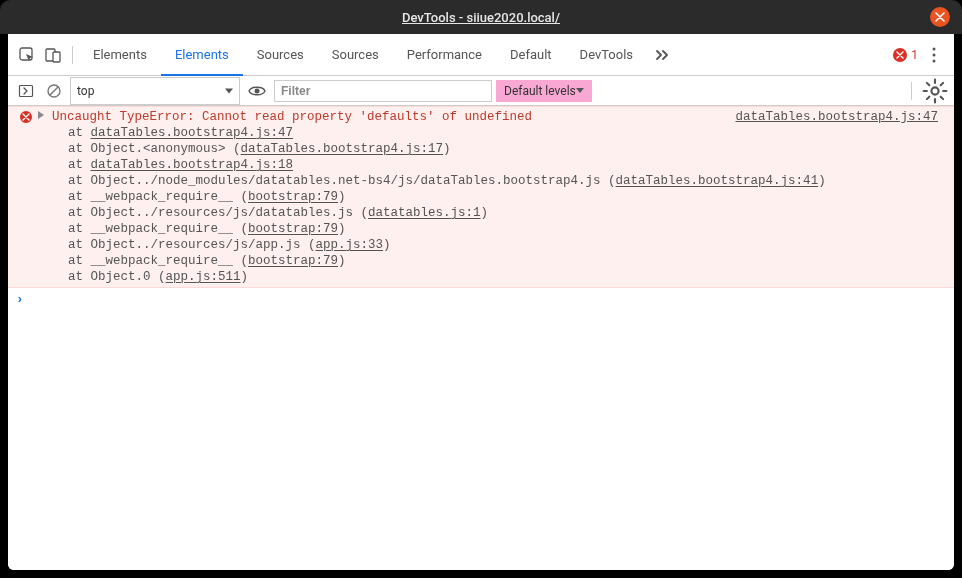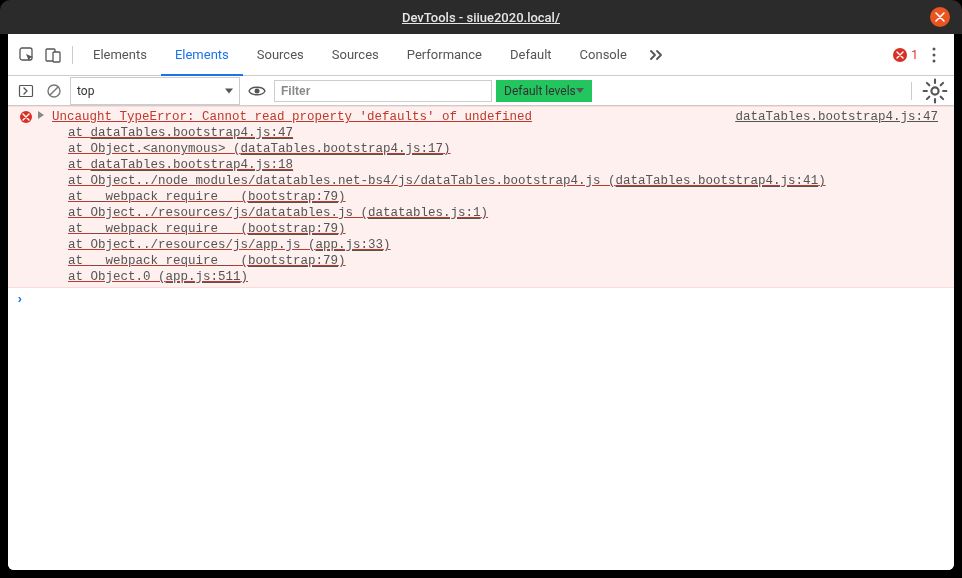--- a/index.html
+++ b/index.html
@@ -26,30 +26,30 @@
   .err-badge svg { width: 8px; height: 8px; }
   .more-icon { width: 20px; height: 30px; display:flex; align-items:center; justify-content:center; color:#555; }
 
   .filterbar { height: 30px; border-bottom: 1px solid #ccc; display: flex; align-items: center; padding: 0 6px; gap: 4px; }
   .filterbar .tool-icon { width: 24px; }
   .context-select { height: 28px; border: 1px solid #ccc; background: #fff; color: #333; font-size: 12px; padding: 0 10px 0 6px; min-width: 170px; position: relative; display:flex; align-items:center; }
   .context-select::after { content: ""; position: absolute; right: 6px; top: 50%; transform: translateY(-50%); border-left: 4px solid transparent; border-right: 4px solid transparent; border-top: 5px solid #555; }
   .eye-icon { width: 26px; display:flex; align-items:center; justify-content:center; color:#555; }
   .filter-input { height: 22px; border: 1px solid #ccc; padding: 0 6px; font-size: 12px; color: #333; width: 218px; font-weight: bold; }
   .filter-input::placeholder { color: #888; }
-  .level-select { height: 22px; background: #22c55e; color: #333; font-size: 12px; padding: 0 8px 0 8px; display:flex; align-items:center; cursor:default; }
+  .level-select { height: 22px; background: #f9a8d4; color: #333; font-size: 12px; padding: 0 8px 0 8px; display:flex; align-items:center; cursor:default; }
   .level-select .chev { border-left: 4px solid transparent; border-right: 4px solid transparent; border-top: 5px solid #555; }
   .filterbar-spacer { flex: 1; }
   .gear { width: 26px; display:flex; align-items:center; justify-content:center; color:#555; }
 
   .console-area { flex: 1; background: #fff; overflow: auto; font-family: "Menlo","Consolas","Liberation Mono",monospace; font-size: 12.5px; line-height: 16px; }
   .msg { display: flex; border-top: 1px solid #fdd9d7; border-bottom: 1px solid #fdd9d7; background: #fdf0ef; padding: 2px 6px 2px 6px; }
   .msg-gutter { width: 24px; display: flex; align-items: flex-start; padding-top: 2px; justify-content:center; }
   .msg-gutter .err-badge { width: 12px; height: 12px; }
-  .msg-body { flex: 1; color: #c0392b; position: relative; padding-left: 14px; text-decoration: underline; }
+  .msg-body { flex: 1; color: #c0392b; position: relative; padding-left: 14px; }
   .expand-arrow { position: absolute; left: 0; top: 2px; border-top: 4px solid transparent; border-bottom: 4px solid transparent; border-left: 6px solid #888; }
   .msg-header { display: flex; }
   .msg-title { color: #c0392b; flex: 1; white-space: pre; }
   .msg-src { color: #545454; text-decoration: underline; padding-right: 10px; white-space: nowrap; }
   .stack { color: #555; white-space: pre; }
   .stack .link { color: #545454; text-decoration: underline; text-decoration-thickness: 1px; text-underline-offset: 2px; }
   .stack-line { padding-left: 16px; }
   .prompt-row { display: flex; padding: 4px 8px; }
   .prompt-row .chev-right { color: #1a73e8; font-weight: bold; width: 14px; }
 </style>
@@ -84,21 +84,21 @@
         </div>
         <div class="tab-sep"></div>
       </div>
       <div class="tabs">
         <div class="tab">Elements</div>
         <div class="tab active">Elements</div>
         <div class="tab">Sources</div>
         <div class="tab">Sources</div>
         <div class="tab">Performance</div>
         <div class="tab">Default</div>
-        <div class="tab">Console</div>
+        <div class="tab">DevTools</div>
         <div class="tab-overflow">
           <svg width="16" height="12" viewBox="0 0 16 12">
               <path d="M2 2 L6 6 L2 10 M8 2 L12 6 L8 10" stroke="#555" stroke-width="1.8" fill="none" stroke-linecap="round" stroke-linejoin="round"></path>
             </svg>
         </div>
       </div>
       <div class="tabbar-right">
         <div class="err-count">
           <span class="err-badge">
             <svg viewBox="0 0 8 8">

